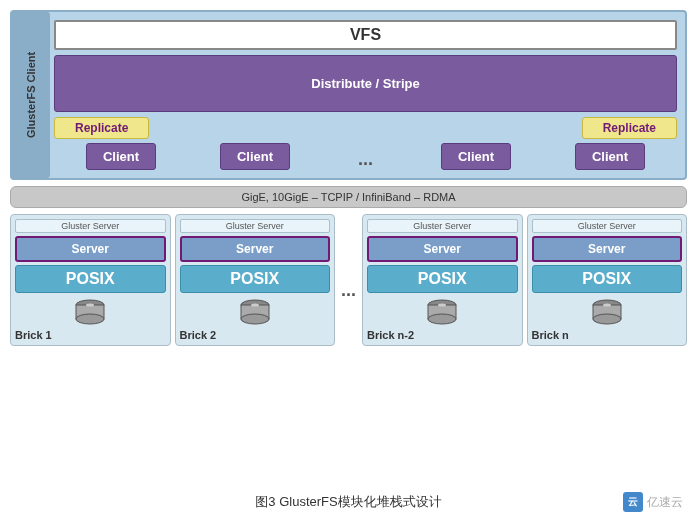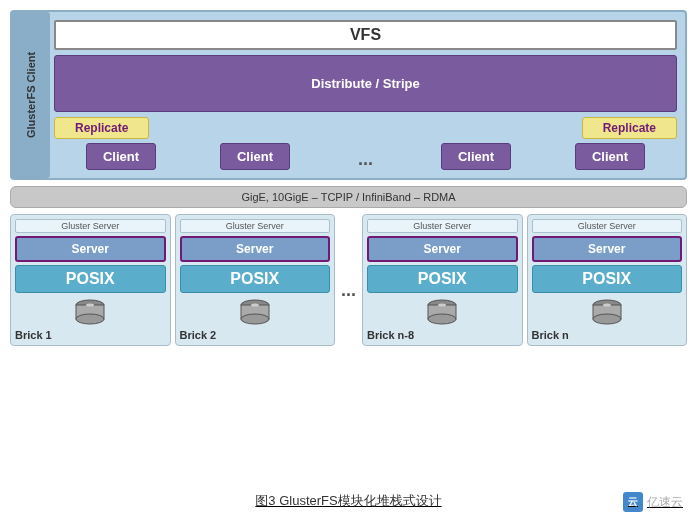--- a/index.html
+++ b/index.html
@@ -228,25 +228,24 @@
       display: flex;
       align-items: center;
       padding: 0 2px;
       margin-top: 20px;
     }
 
     
     .footer {
       display: flex;
       justify-content: space-between;
-      align-items: flex-start;
+      align-items: center;
       width: 100%;
       padding: 4px 4px 0 4px;
       margin-top: 4px;
-      text-decoration: underline;
     }
 
     .footer-title {
       font-size: 13px;
       color: #333;
       text-align: center;
       flex: 1;
     }
 
     .footer-brand {
@@ -332,21 +331,21 @@
       <div class="server-unit">
         <div class="gluster-server-label">Gluster Server</div>
         <div class="server-box">Server</div>
         <div class="posix-box">POSIX</div>
         <svg class="disk-icon" viewBox="0 0 36 28">
           <ellipse cx="18" cy="7" rx="14" ry="5" fill="#888" stroke="#555" stroke-width="1"></ellipse>
           <rect x="4" y="7" width="28" height="14" fill="#aaa" stroke="#555" stroke-width="1"></rect>
           <ellipse cx="18" cy="21" rx="14" ry="5" fill="#999" stroke="#555" stroke-width="1"></ellipse>
           <ellipse cx="18" cy="7" rx="4" ry="1.5" fill="#ccc"></ellipse>
         </svg>
-        <div class="brick-label">Brick n-8</div>
+        <div class="brick-label">Brick n-2</div>
       </div>
 
       <div class="server-unit">
         <div class="gluster-server-label">Gluster Server</div>
         <div class="server-box">Server</div>
         <div class="posix-box">POSIX</div>
         <svg class="disk-icon" viewBox="0 0 36 28">
           <ellipse cx="18" cy="7" rx="14" ry="5" fill="#888" stroke="#555" stroke-width="1"></ellipse>
           <rect x="4" y="7" width="28" height="14" fill="#aaa" stroke="#555" stroke-width="1"></rect>
           <ellipse cx="18" cy="21" rx="14" ry="5" fill="#999" stroke="#555" stroke-width="1"></ellipse>

